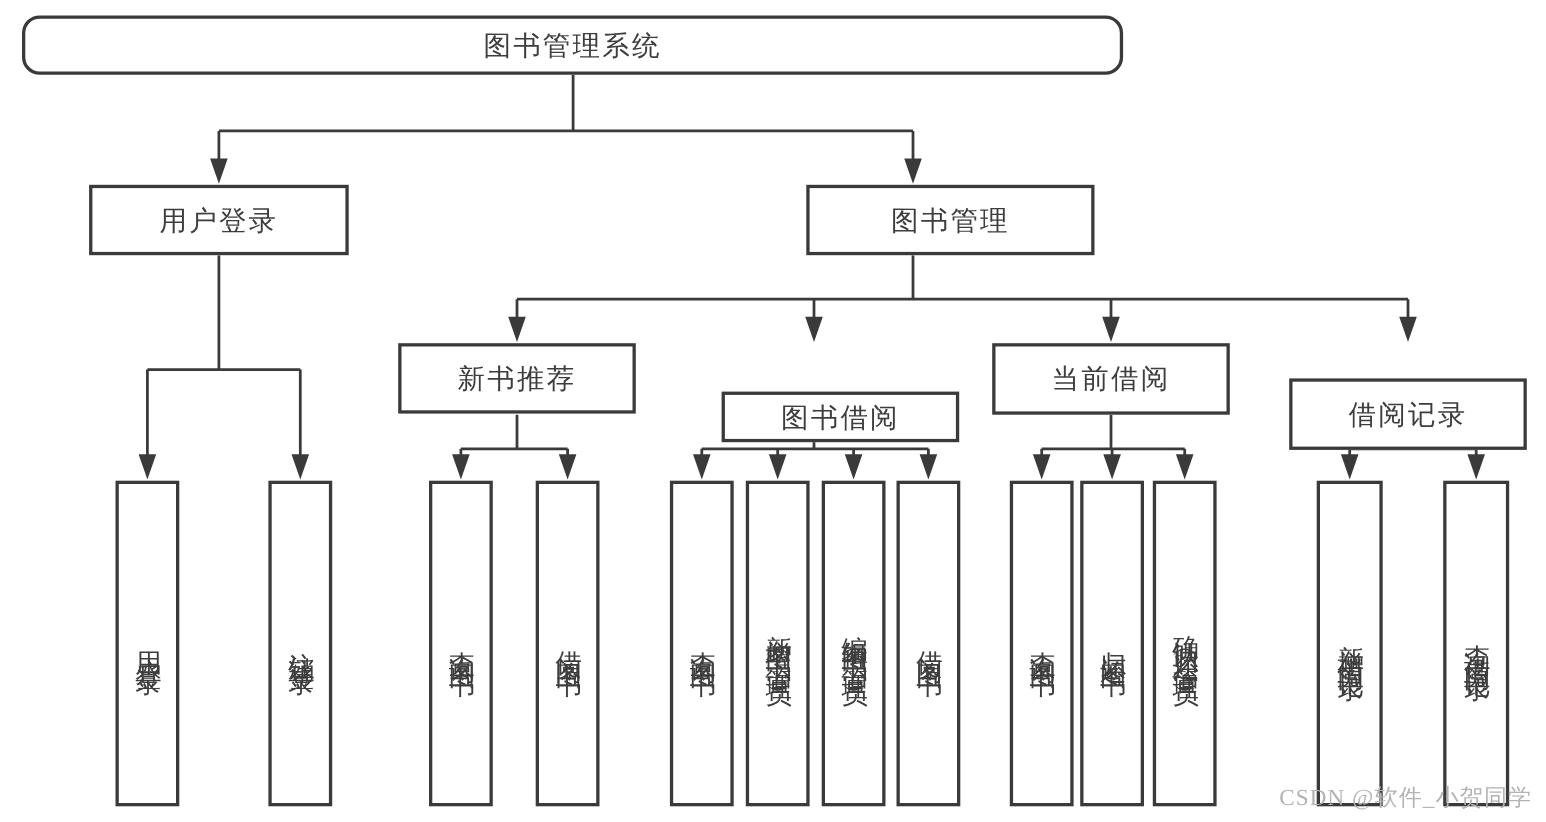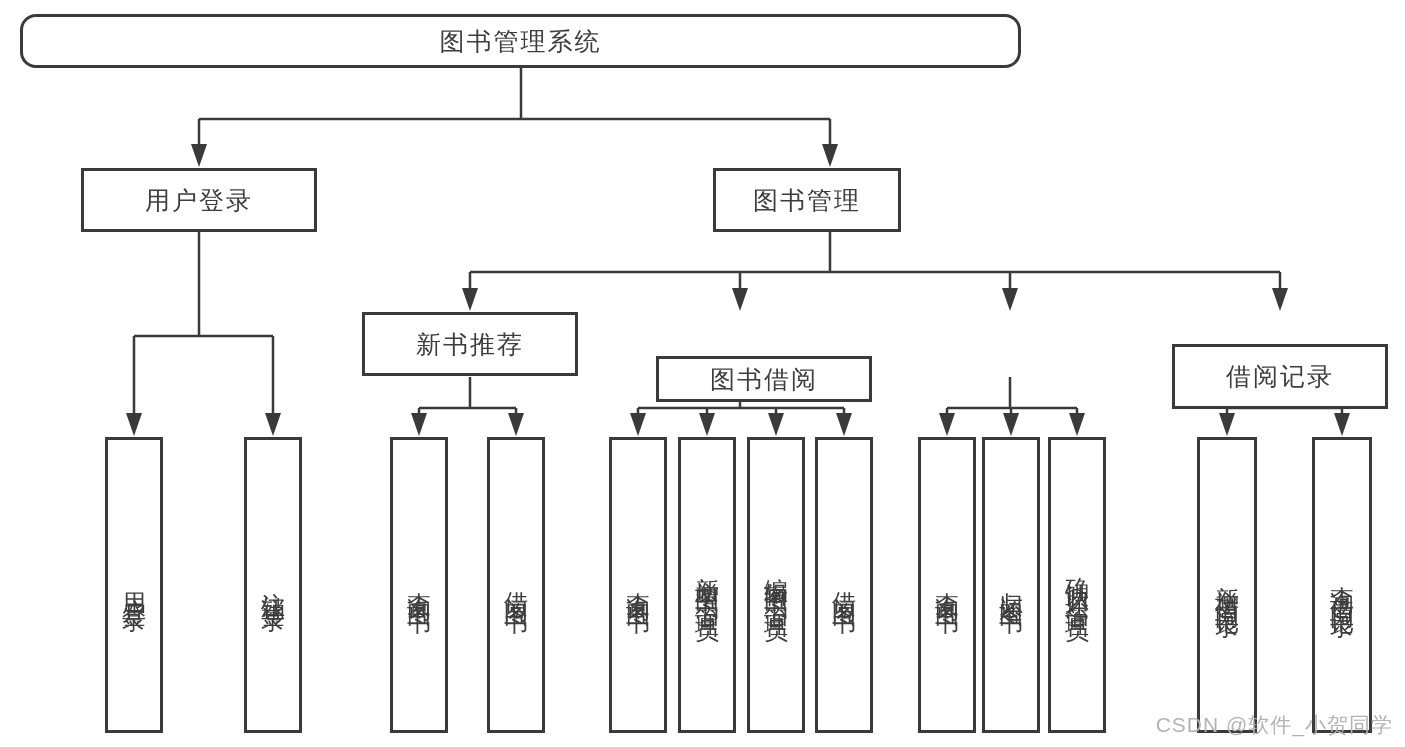--- a/index.html
+++ b/index.html
@@ -41,21 +41,21 @@
     writing-mode: vertical-lr;
     text-orientation: mixed;
     font-size: 24px;
     letter-spacing: 6px;
     color: #3d3d3d;
     line-height: 1;
   }
   
   #node-root            { left: 20px;   top: 14px;  width: 1001px; height: 54px; border-radius: 16px; }
   #node-user-login      { left: 81px;   top: 168px; width: 236px;  height: 64px; }
-  #node-book-management { left: 713px;  top: 168px; width: 188px;  height: 64px; }
+  #node-book-management { left: 733px;  top: 168px; width: 262px;  height: 64px; }
   #node-new-book        { left: 362px;  top: 312px; width: 216px;  height: 64px; }
   #node-book-borrowing  { left: 656px;  top: 312px; width: 216px;  height: 46px; margin-top: 44px; }
   #node-current-borrow  { left: 902px;  top: 312px; width: 216px;  height: 65px; }
   #node-borrow-records  { left: 1172px; top: 312px; width: 216px;  height: 65px; margin-top: 32px; }
   .leaf { top: 437px; height: 296px; width: 58px; }
   #leaf-ul-login   { left: 105px; }
   #leaf-ul-logout  { left: 244px; }
   #leaf-nb-query   { left: 390px; }
   #leaf-nb-borrow  { left: 487px; }
   #leaf-bb-query   { left: 609px; }
@@ -69,20 +69,21 @@
   #leaf-br-query   { left: 1312px; width: 60px; }
   #watermark {
     position: absolute;
     right: 12px;
     bottom: 8px;
     font-size: 21px;
     color: #b3b3b3;
     letter-spacing: 1px;
     z-index: 2;
     white-space: nowrap;
+    font-family: Liberation Serif, serif;
   }
 </style>
 </head>
 <body>
 
 <div id="stage">
 
   <svg id="connectors" width="1405" height="747" viewBox="0 0 1405 747">
     <path fill="none" stroke="#3a3a3a" stroke-width="2.5" d="M521 68V119 M199 119H830 M199 119V148 M830 119V148
              M199 232V336 M134 336H273 M134 336V416 M273 336V416
@@ -124,20 +125,23 @@
   <div class="box" id="node-book-management">
     <span class="h-label">图书管理</span>
   </div>
 
   <div class="box" id="node-new-book">
     <span class="h-label">新书推荐</span>
   </div>
   <div class="box" id="node-book-borrowing">
     <span class="h-label">图书借阅</span>
   </div>
+  <div class="box" id="node-current-borrow">
+    <span class="h-label">当前借阅</span>
+  </div>
   <div class="box" id="node-borrow-records">
     <span class="h-label">借阅记录</span>
   </div>
 
   <div class="box leaf" id="leaf-ul-login">
     <span class="v-label">用户登录</span>
   </div>
   <div class="box leaf" id="leaf-ul-logout">
     <span class="v-label">注销登录</span>
   </div>

